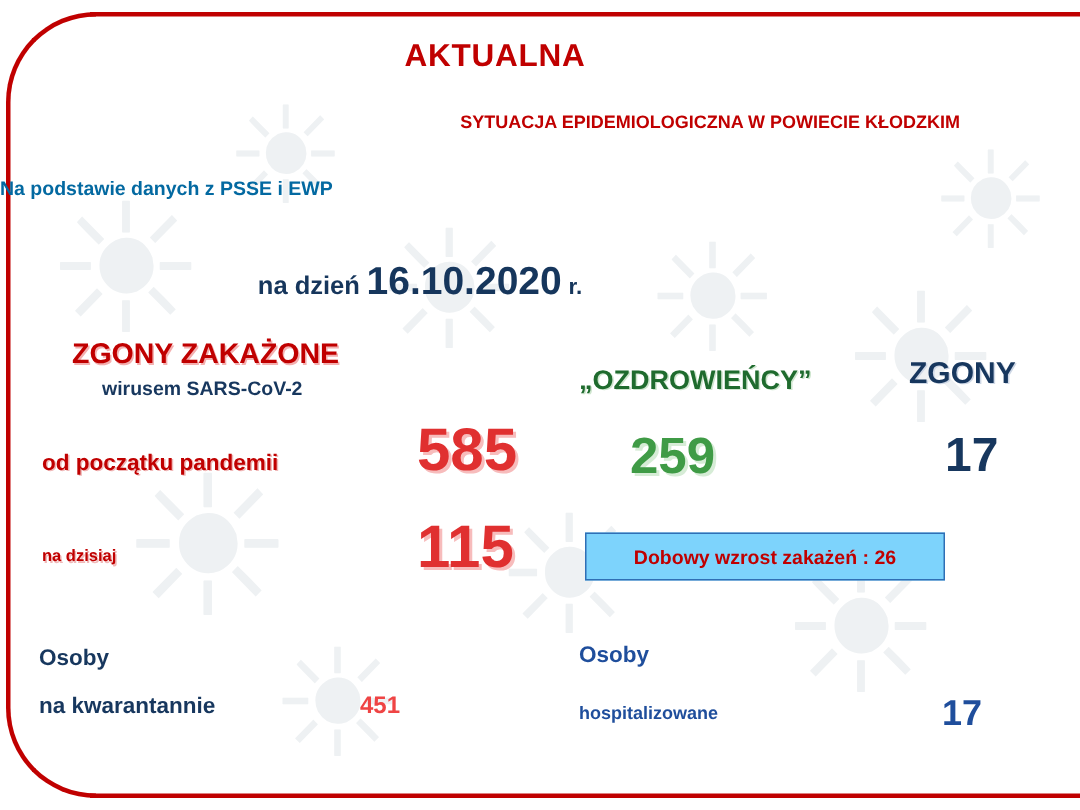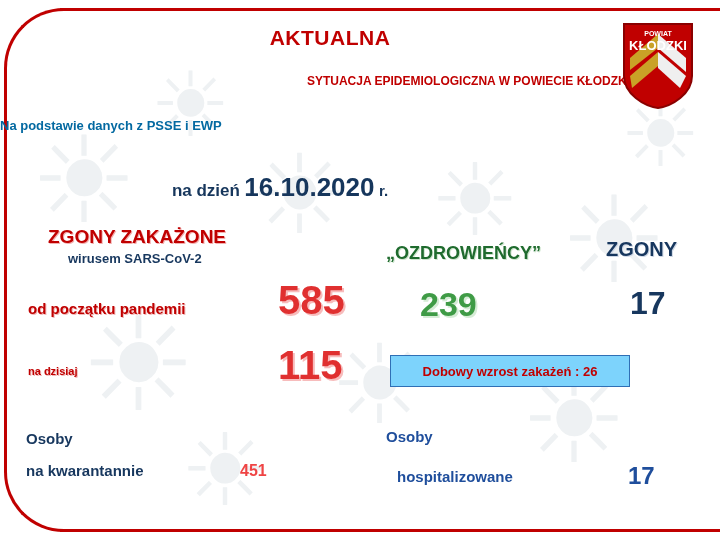--- a/index.html
+++ b/index.html
@@ -229,24 +229,23 @@
   .h-label-1 {
     position: absolute;
     left: 386px; top: 428px;
     font-size: 15px;
     font-weight: bold;
     color: #1f4e9c;
   }
   .h-label-2 {
     position: absolute;
     left: 386px; top: 468px;
-    font-size: 15px;
+    font-size: 12px;
     font-weight: bold;
     color: #1f4e9c;
-    margin-left: 11px;
   }
   .h-value {
     position: absolute;
     left: 628px; top: 462px;
     font-size: 24px;
     font-weight: bold;
     color: #1f4e9c;
   }
 
   
@@ -293,44 +292,30 @@
     <div class="hdr-infected">ZGONY ZAKAŻONE</div>
     <div class="hdr-infected-sub">wirusem SARS-CoV-2</div>
     <div class="hdr-recovered">„OZDROWIEŃCY”</div>
     <div class="hdr-deaths">ZGONY</div>
 
     <div class="row-label-since">od początku pandemii</div>
     <div class="row-label-today">na dzisiaj</div>
 
     <div class="num-infected-total">585</div>
     <div class="num-infected-today">115</div>
-    <div class="num-recovered">239</div>
+    <div class="num-recovered">259</div>
     <div class="num-deaths">17</div>
 
     <div class="growth-box">
       <span>Dobowy wzrost zakażeń : 26</span>
     </div>
 
     <div class="q-label-1">Osoby</div>
     <div class="q-label-2">na kwarantannie</div>
     <div class="q-value">451</div>
 
     <div class="h-label-1">Osoby</div>
     <div class="h-label-2">hospitalizowane</div>
     <div class="h-value">17</div>
 
-    <div class="logo">
-      <svg width="72" height="88" viewBox="0 0 72 88">
-        <path d="M2 2 H70 V54 C70 72 50 84 36 86 C22 84 2 72 2 54 Z" fill="#c00000" stroke="#8a0000" stroke-width="2"></path>
-        <path d="M10 30 L62 30 L62 44 L10 44 Z" fill="#c9a227" opacity="0"></path>
-        <g>
-          <path d="M8 36 L36 12 L36 26 L8 48 Z" fill="#c9a227"></path>
-          <path d="M8 54 L36 30 L36 44 L10 66 Z" fill="#c9a227"></path>
-          <path d="M36 12 L64 36 L64 50 L36 26 Z" fill="#efefef"></path>
-          <path d="M36 30 L64 54 L58 66 L36 46 Z" fill="#efefef"></path>
-        </g>
-        <text x="36" y="14" text-anchor="middle" font-family="Liberation Sans, sans-serif" font-size="7" fill="#ffffff" font-weight="bold">POWIAT</text>
-        <text x="36" y="28" text-anchor="middle" font-family="Liberation Sans, sans-serif" font-size="13" fill="#ffffff" font-weight="bold">KŁODZKI</text>
-      </svg>
-    </div>
 
   </div>
 </div>
 
 </body></html>

